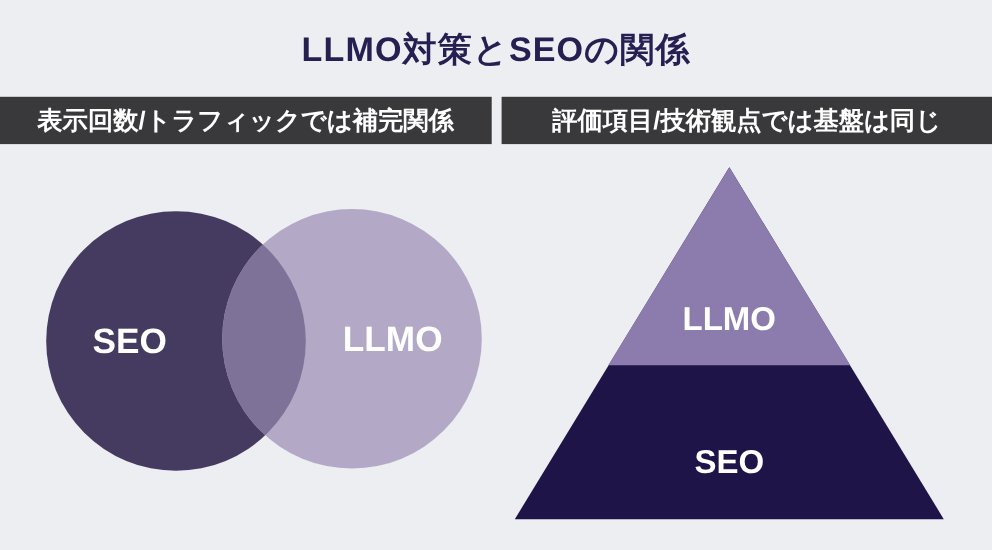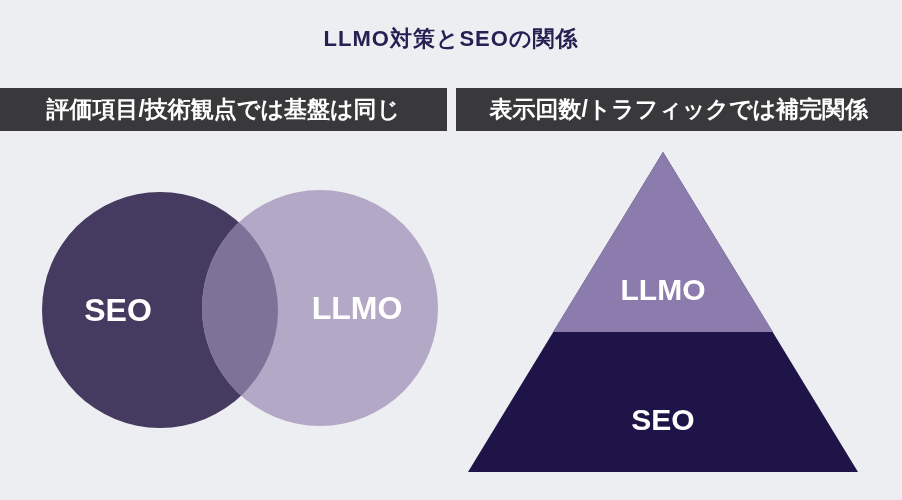--- a/index.html
+++ b/index.html
@@ -14,21 +14,21 @@
     background: #edeef2;
     font-family: "Liberation Sans", sans-serif;
     overflow: hidden;
   }
   .title {
     position: absolute;
     top: 24px;
     left: 0;
     width: 100%;
     text-align: center;
-    font-size: 22px;
+    font-size: 31px;
     font-weight: bold;
     color: #262052;
     letter-spacing: 1px;
   }
   .banner-row {
     position: absolute;
     top: 88px;
     left: 0;
     width: 902px;
     height: 43px;
@@ -58,22 +58,22 @@
   }
 </style>
 </head>
 <body>
 
 <div class="page">
 
   <div class="title">LLMO対策とSEOの関係</div>
 
   <div class="banner-row">
+    <div class="banner">表示回数/トラフィックでは補完関係</div>
     <div class="banner">評価項目/技術観点では基盤は同じ</div>
-    <div class="banner">表示回数/トラフィックでは補完関係</div>
   </div>
 
   <svg class="diagram" width="902" height="360" viewBox="0 0 902 360">
 
     <defs>
       <clipPath id="clip-left-circle">
         <circle cx="160" cy="170" r="118"></circle>
       </clipPath>
     </defs>
 

